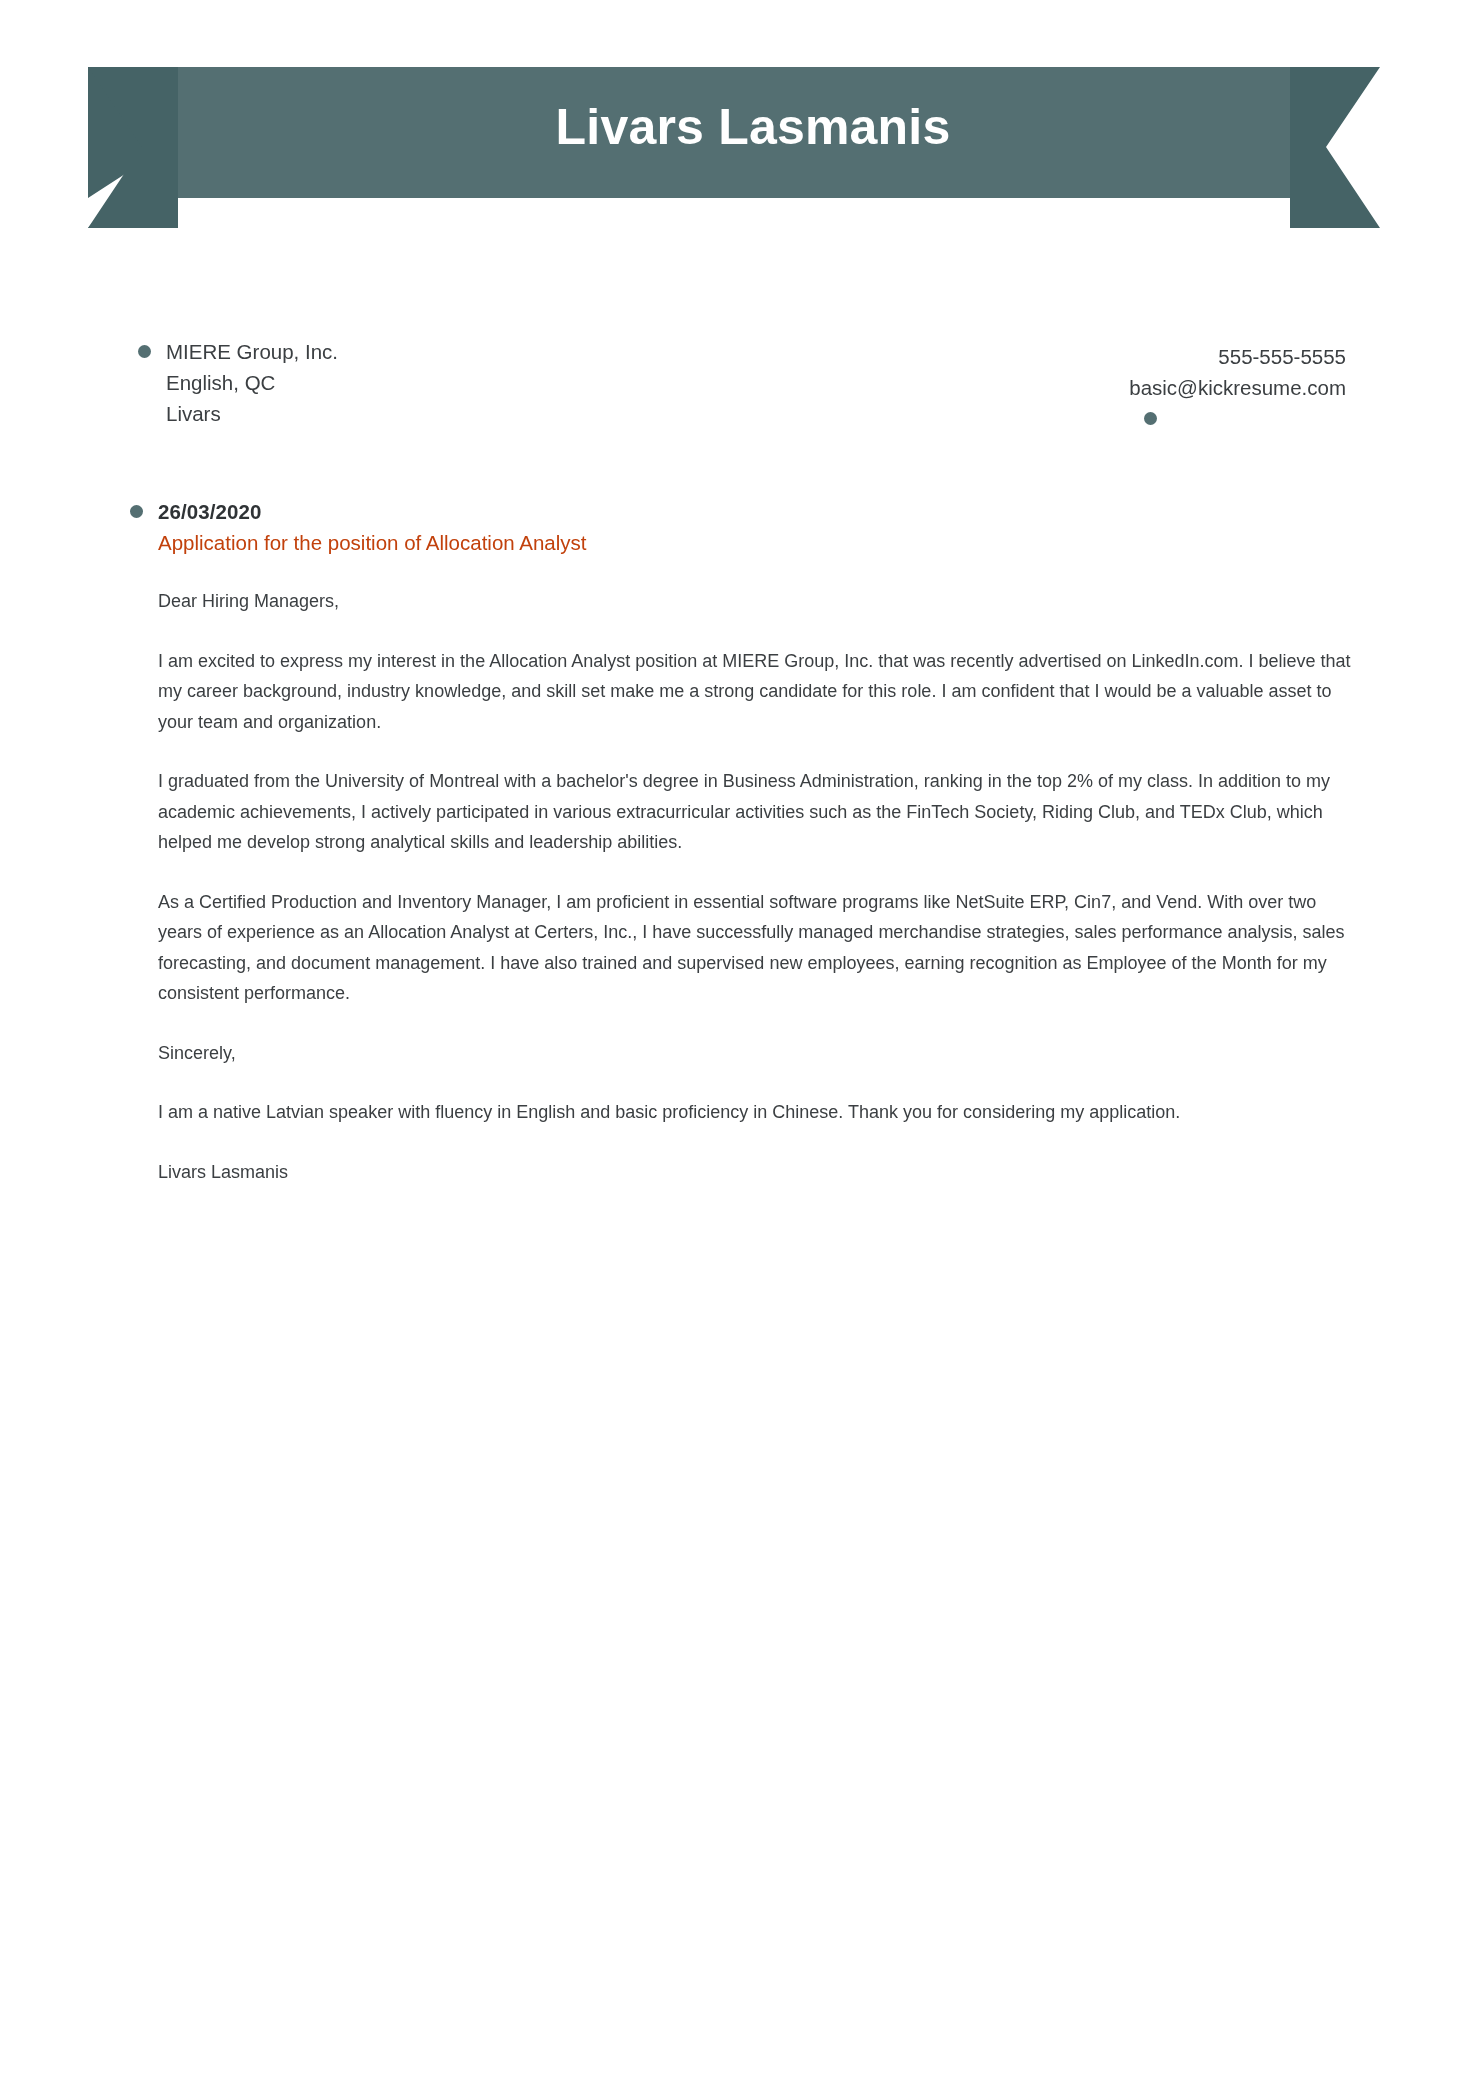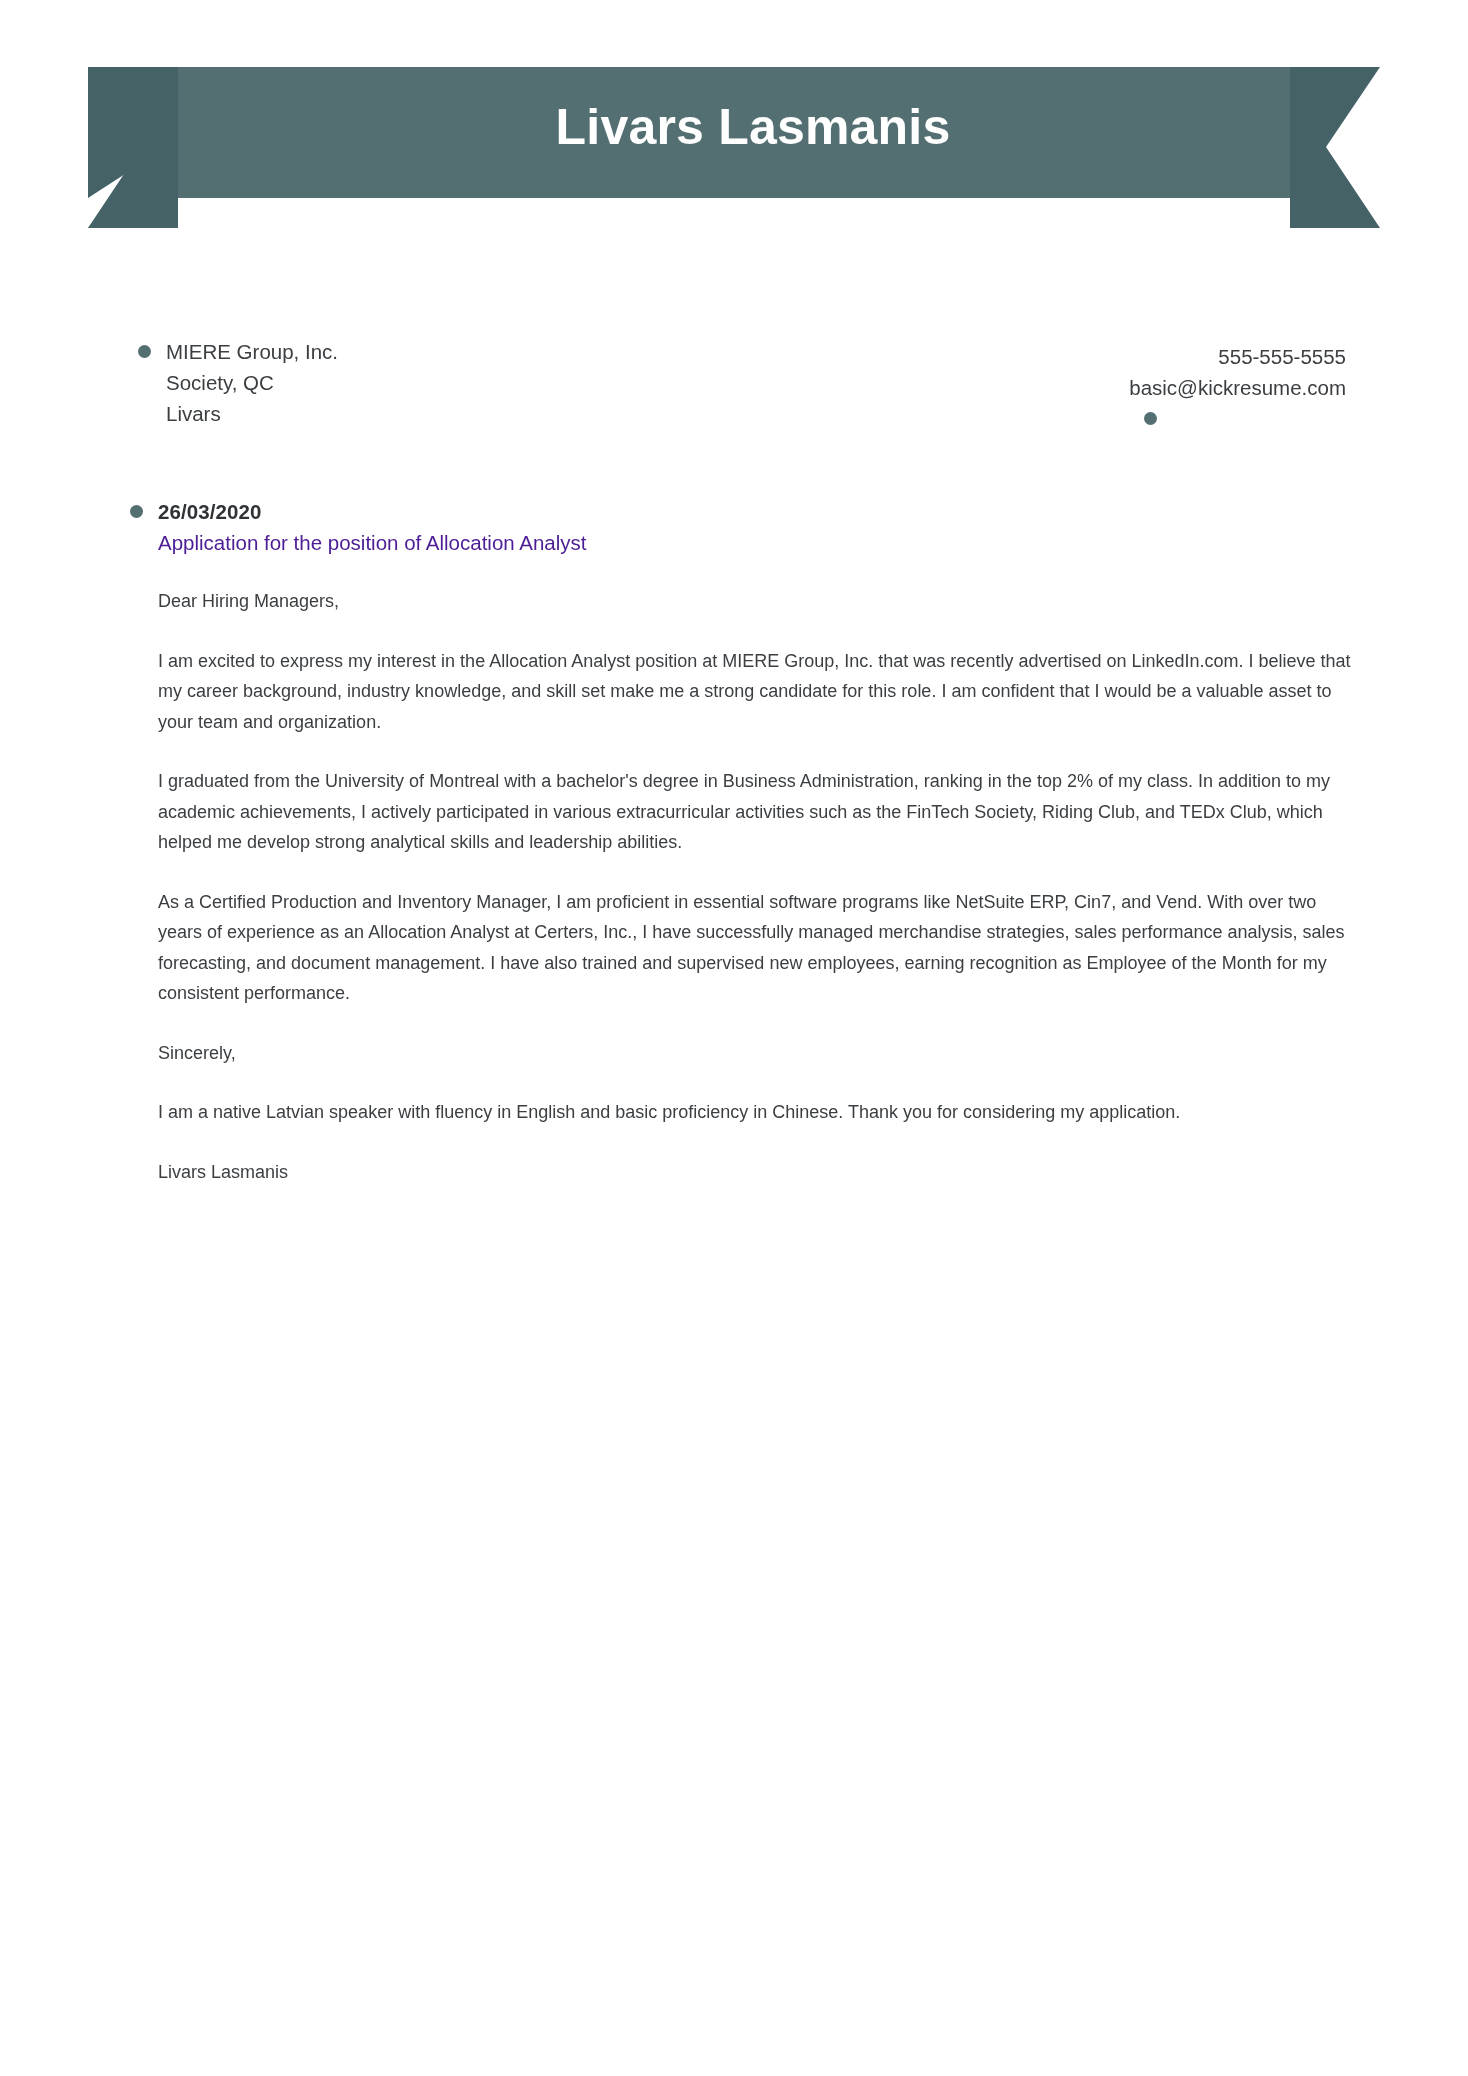--- a/index.html
+++ b/index.html
@@ -113,21 +113,21 @@
     font-size: 20.5px;
     line-height: 31px;
     font-weight: bold;
     color: #2f3336;
     letter-spacing: 0.1px;
   }
   .subject-line {
     display: block;
     font-size: 20.5px;
     line-height: 31px;
-    color: #4c1d95;
+    color: #c2410c;
   }
   .body-text {
     margin-left: 28px;
     margin-top: 28px;
   }
   .para {
     font-size: 18px;
     line-height: 30.5px;
     color: #3b3f42;
     margin: 0 0 29px 0;
@@ -152,21 +152,21 @@
     </svg>
     <div class="ribbon-name">Livars Lasmanis</div>
   </div>
 
   <div class="contact-row">
 
     <div class="contact-block left">
       <span class="dot left-dot"></span>
       <span class="addr-lines">
         <span class="ln">MIERE Group, Inc.</span>
-        <span class="ln">Society, QC</span>
+        <span class="ln">English, QC</span>
         <span class="ln">Livars</span>
       </span>
     </div>
 
     <div class="contact-block right">
       <span class="addr-lines">
         <span class="ln">555-555-5555</span>
         <span class="ln">basic@kickresume.com</span>
       </span>
       <span class="dot right-dot"></span>

